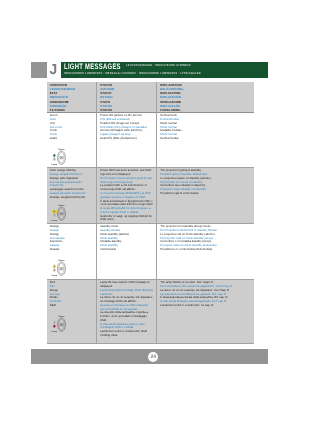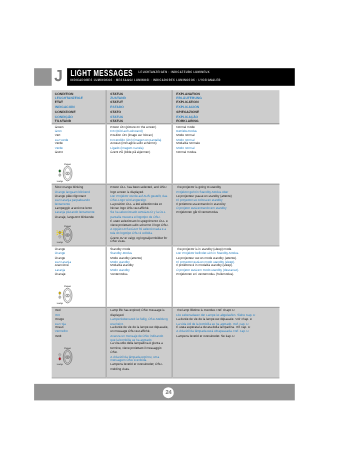--- a/index.html
+++ b/index.html
@@ -8,21 +8,21 @@
        -webkit-font-smoothing:antialiased;text-rendering:geometricPrecision;}
   .page{position:absolute;left:0;top:0;width:300px;height:425px;background:#fff;
        will-change:transform;transform:translateZ(0);}
 
   
   .chapter-head{position:absolute;left:31px;top:62px;width:237px;height:16px;}
   .chapter-square{position:absolute;left:0;top:0;width:15.5px;height:15.5px;background:#949494;}
   .chapter-letter{position:absolute;left:18.0px;top:1.2px;width:9px;height:15px;
       font-size:14.5px;font-weight:bold;color:#7a7a7a;line-height:14px;text-align:center;
       transform:scaleX(0.95);transform-origin:left top;}
-  .title-bar{position:absolute;left:29.5px;top:0;width:207.5px;height:15.5px;background:#000000;}
+  .title-bar{position:absolute;left:29.5px;top:0;width:207.5px;height:15.5px;background:#14532d;}
   .title-main{position:absolute;left:3.4px;top:0.9px;font-size:8.0px;font-weight:bold;color:#ffffff;
       letter-spacing:0.45px;line-height:8.2px;white-space:nowrap;
       transform:scaleX(0.73);transform-origin:left center;}
   .title-sub1{position:absolute;left:65.5px;top:2.1px;font-size:3.0px;font-weight:bold;color:#d9d9d9;
       letter-spacing:0.42px;line-height:3.2px;white-space:nowrap;
       transform:scaleX(0.786);transform-origin:left center;}
   .title-sub2{position:absolute;left:3.6px;top:9.5px;font-size:3.0px;font-weight:bold;color:#d9d9d9;
       letter-spacing:0.42px;line-height:3.2px;white-space:nowrap;
       transform:scaleX(0.786);transform-origin:left center;}
 

